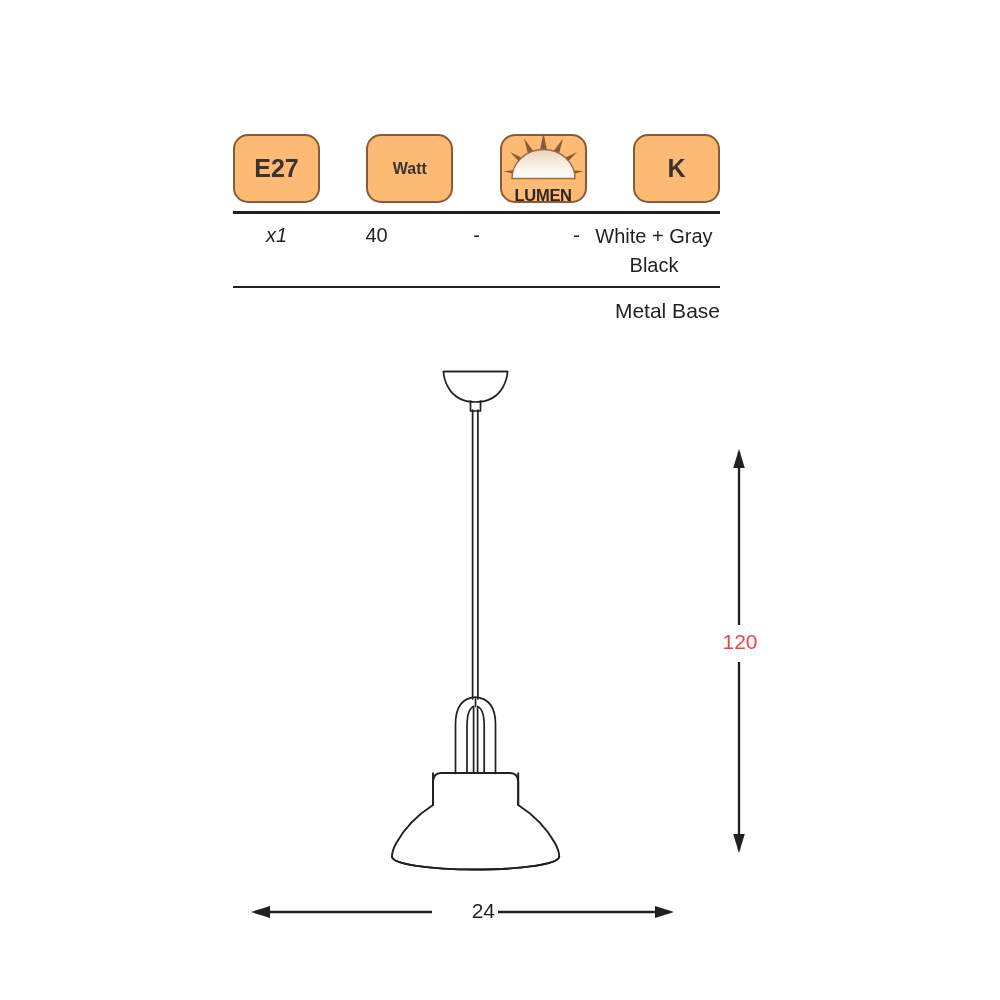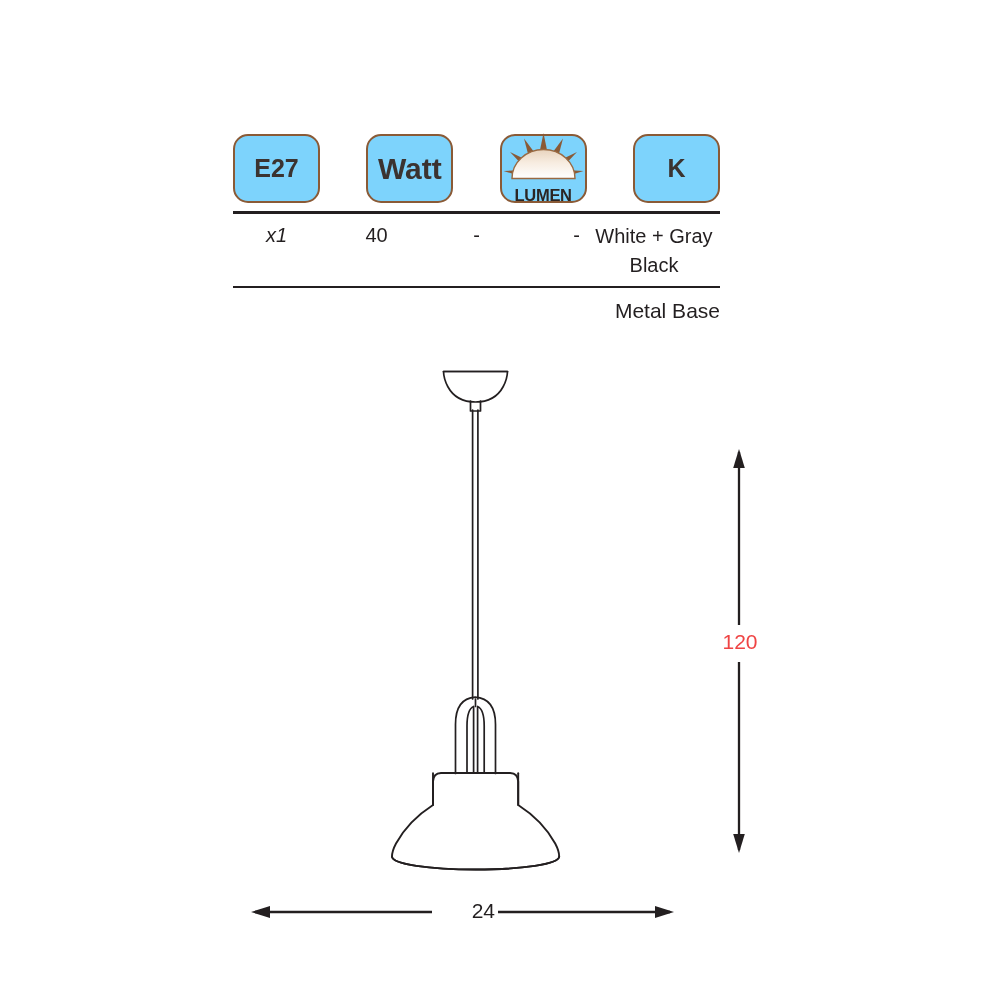--- a/index.html
+++ b/index.html
@@ -42,33 +42,33 @@
     height: 69px;
     display: flex;
     justify-content: space-between;
     align-items: center;
   }
   .badge {
     width: 87px;
     height: 69px;
     border: 2.4px solid #8a5a36;
     border-radius: 15px;
-    background: #7dd3fc;
+    background: #fdba74;
     display: flex;
     align-items: center;
     justify-content: center;
     position: relative;
   }
   .badge-label {
     font-size: 25px;
     font-weight: bold;
     color: #3b3330;
     line-height: 1;
   }
-  .badge-label.small { font-size: 30px; }
+  .badge-label.small { font-size: 16px; }
 
   
   .lumen-wrap {
     position: relative;
     width: 83px; height: 75px;
     display: block;
   }
   .lumen-text {
     position: absolute;
     left: 0; bottom: 3px;

